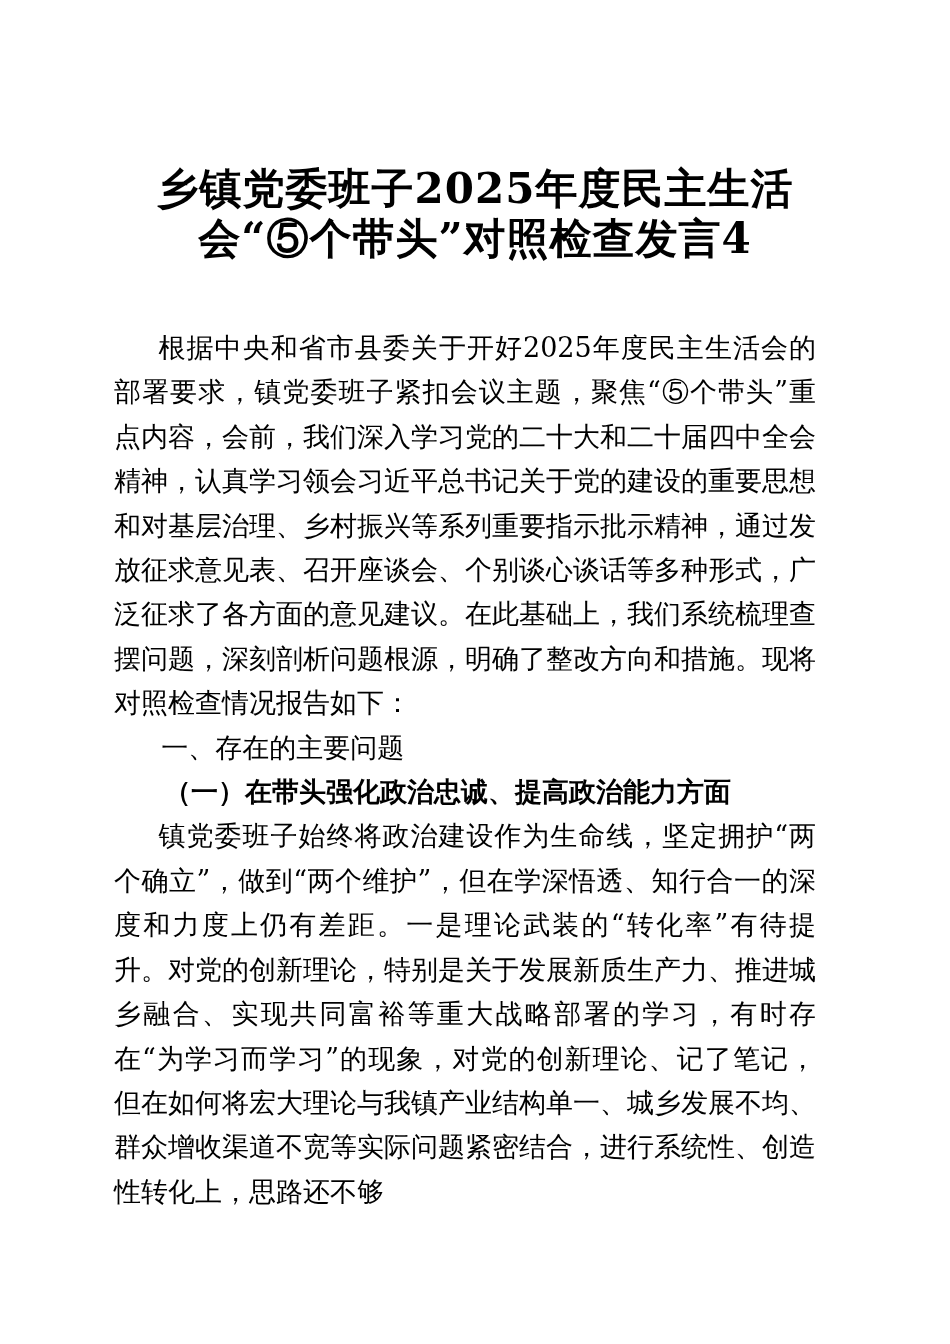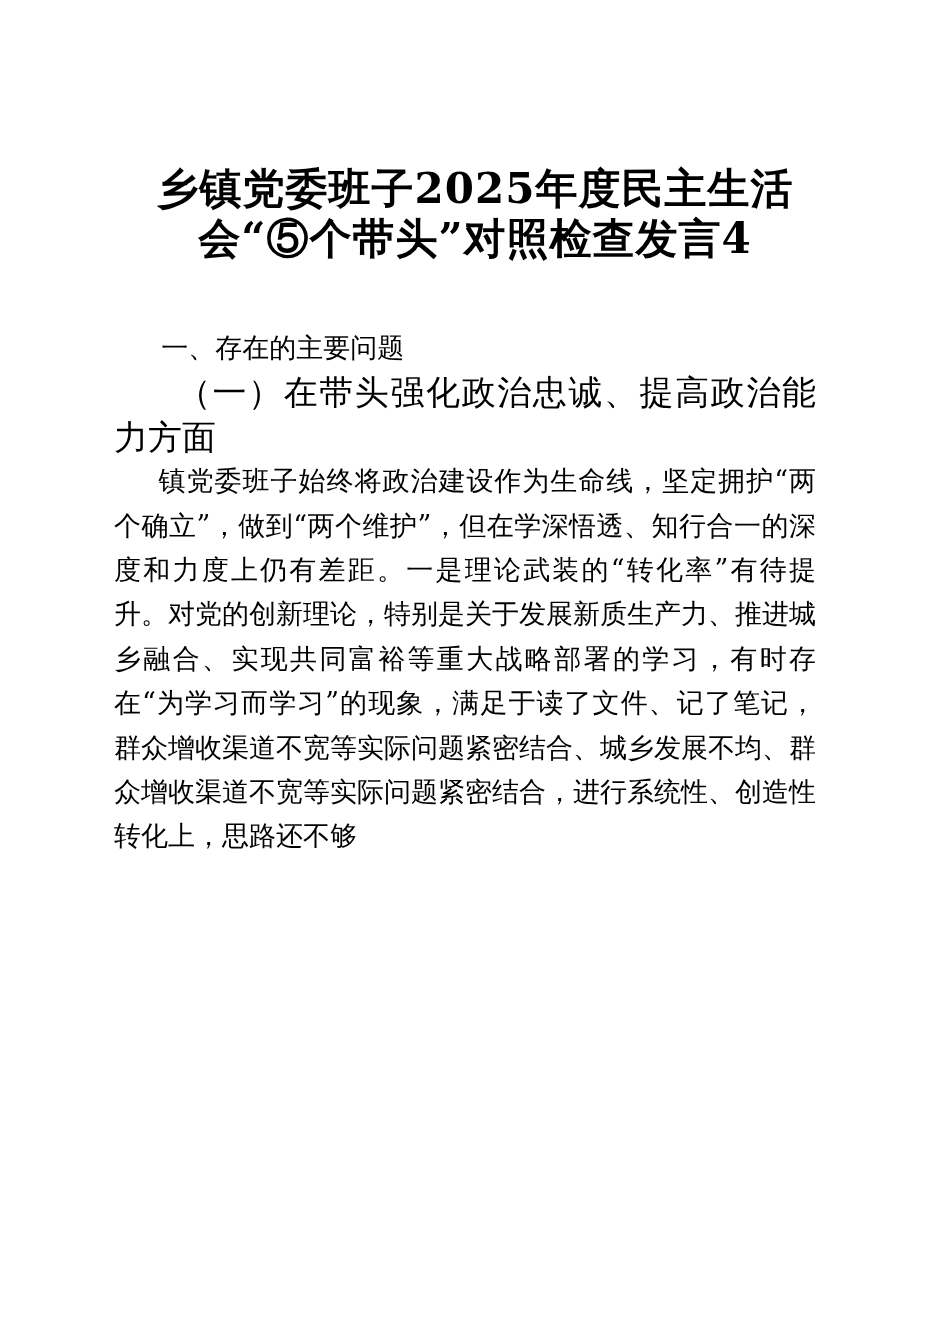--- a/index.html
+++ b/index.html
@@ -44,36 +44,37 @@
   .para {
     text-indent: 1.65em;
   }
   .heading-l1 {
     font-family: "DejaVu Sans", "Liberation Sans", sans-serif;
     font-weight: normal;
     font-size: 27px;
     text-indent: 1.75em;
   }
   .heading-l2 {
-    font-weight: normal;
-    font-size: 34px;
+    font-weight: bold;
+    font-size: 27px;
     text-indent: 1.85em;
   }
 </style>
 </head>
 <body>
 
 <div class="page">
 
   <h1 class="doc-title"><span>乡镇党委班子2025年度民主生活</span><br><span>会“⑤个带头”对照检查发言4</span></h1>
 
   <div class="doc-body">
 
+    <p class="para">根据中央和省市县委关于开好2025年度民主生活会的部署要求，镇党委班子紧扣会议主题，聚焦“⑤个带头”重点内容，会前，我们深入学习党的二十大和二十届四中全会精神，认真学习领会习近平总书记关于党的建设的重要思想和对基层治理、乡村振兴等系列重要指示批示精神，通过发放征求意见表、召开座谈会、个别谈心谈话等多种形式，广泛征求了各方面的意见建议。在此基础上，我们系统梳理查摆问题，深刻剖析问题根源，明确了整改方向和措施。现将对照检查情况报告如下：</p>
 
     <h2 class="heading-l1">一、存在的主要问题</h2>
 
     <h3 class="heading-l2">（一）在带头强化政治忠诚、提高政治能力方面</h3>
 
-    <p class="para">镇党委班子始终将政治建设作为生命线，坚定拥护“两个确立”，做到“两个维护”，但在学深悟透、知行合一的深度和力度上仍有差距。一是理论武装的“转化率”有待提升。对党的创新理论，特别是关于发展新质生产力、推进城乡融合、实现共同富裕等重大战略部署的学习，有时存在“为学习而学习”的现象，满足于读了文件、记了笔记，群众增收渠道不宽等实际问题紧密结合、城乡发展不均、群众增收渠道不宽等实际问题紧密结合，进行系统性、创造性转化上，思路还不够</p>
+    <p class="para">镇党委班子始终将政治建设作为生命线，坚定拥护“两个确立”，做到“两个维护”，但在学深悟透、知行合一的深度和力度上仍有差距。一是理论武装的“转化率”有待提升。对党的创新理论，特别是关于发展新质生产力、推进城乡融合、实现共同富裕等重大战略部署的学习，有时存在“为学习而学习”的现象，对党的创新理论、记了笔记，但在如何将宏大理论与我镇产业结构单一、城乡发展不均、群众增收渠道不宽等实际问题紧密结合，进行系统性、创造性转化上，思路还不够</p>
 
   </div>
 
 </div>
 
 </body></html>

